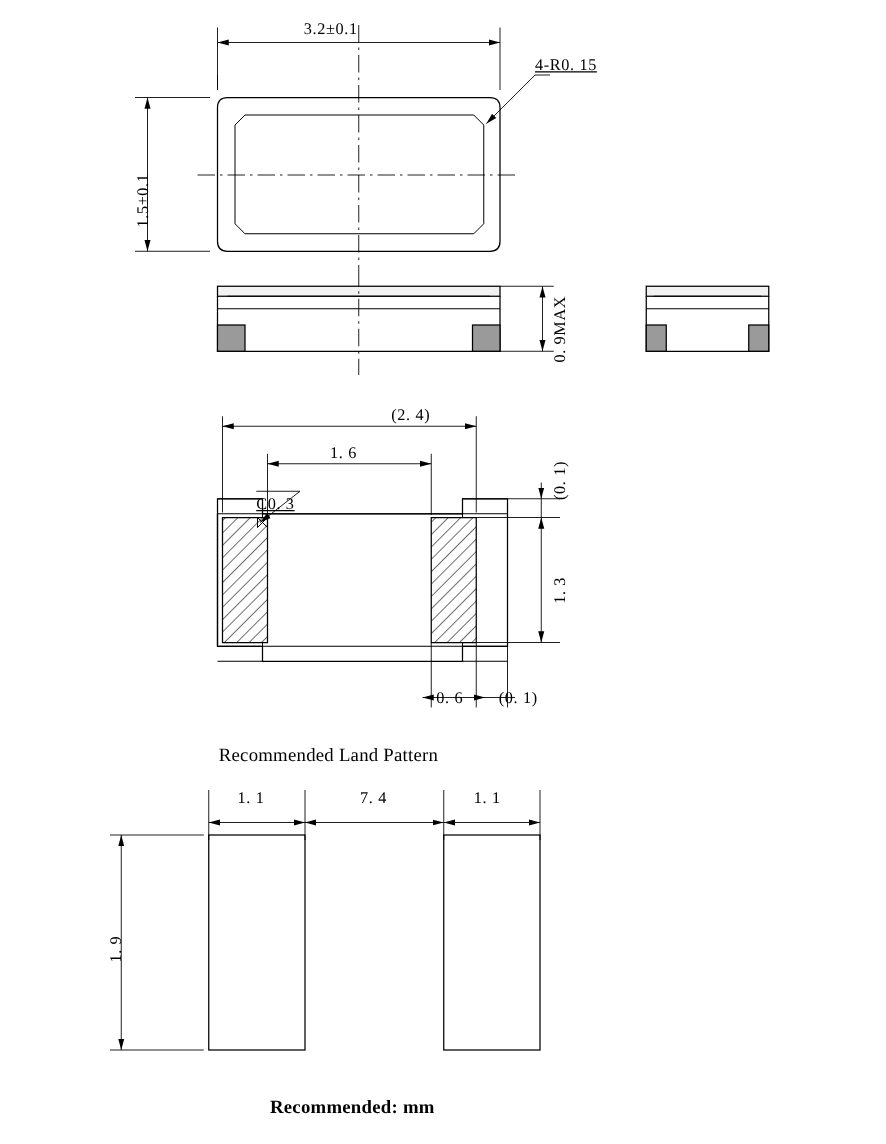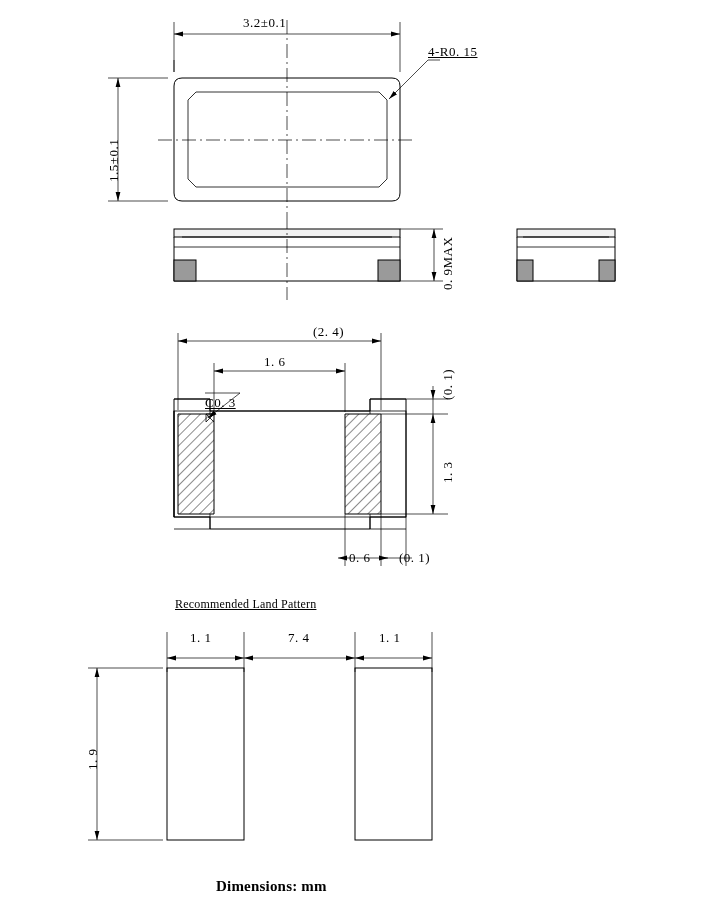--- a/index.html
+++ b/index.html
@@ -36,23 +36,22 @@
     font-size: 13px;
     color: #000;
     white-space: nowrap;
     letter-spacing: 0.5px;
   }
   .lbl.vert {
     transform-origin: left top;
     transform: rotate(-90deg);
   }
   .lbl.caption {
-    font-size: 12px;
+    font-size: 15px;
     letter-spacing: 0.2px;
-    text-decoration: underline;
   }
   .lbl.footer {
     font-size: 15px;
     font-weight: bold;
     letter-spacing: 0.2px;
   }
   .edge-line { fill: none; stroke: #000; stroke-width: 1; }
   .thin { fill: none; stroke: #000; stroke-width: 0.8; }
   .dim  { fill: none; stroke: #000; stroke-width: 0.7; }
   .center { fill: none; stroke: #000; stroke-width: 0.7; stroke-dasharray: 14 4 2 4; }
@@ -215,15 +214,15 @@
   <span class="lbl caption" style="left:175px; top:597px;">Recommended Land Pattern</span>
 
   <span class="lbl" style="left:190px; top:630px;">1. 1</span>
 
   <span class="lbl" style="left:288px; top:630px;">7. 4</span>
 
   <span class="lbl" style="left:379px; top:630px;">1. 1</span>
 
   <span class="lbl vert" style="left:85px; top:770px;">1. 9</span>
 
-  <span class="lbl footer" style="left:216px; top:878px;">Dimensions: mm</span>
+  <span class="lbl footer" style="left:216px; top:878px;">Recommended: mm</span>
 
 </div>
 
 </body></html>

